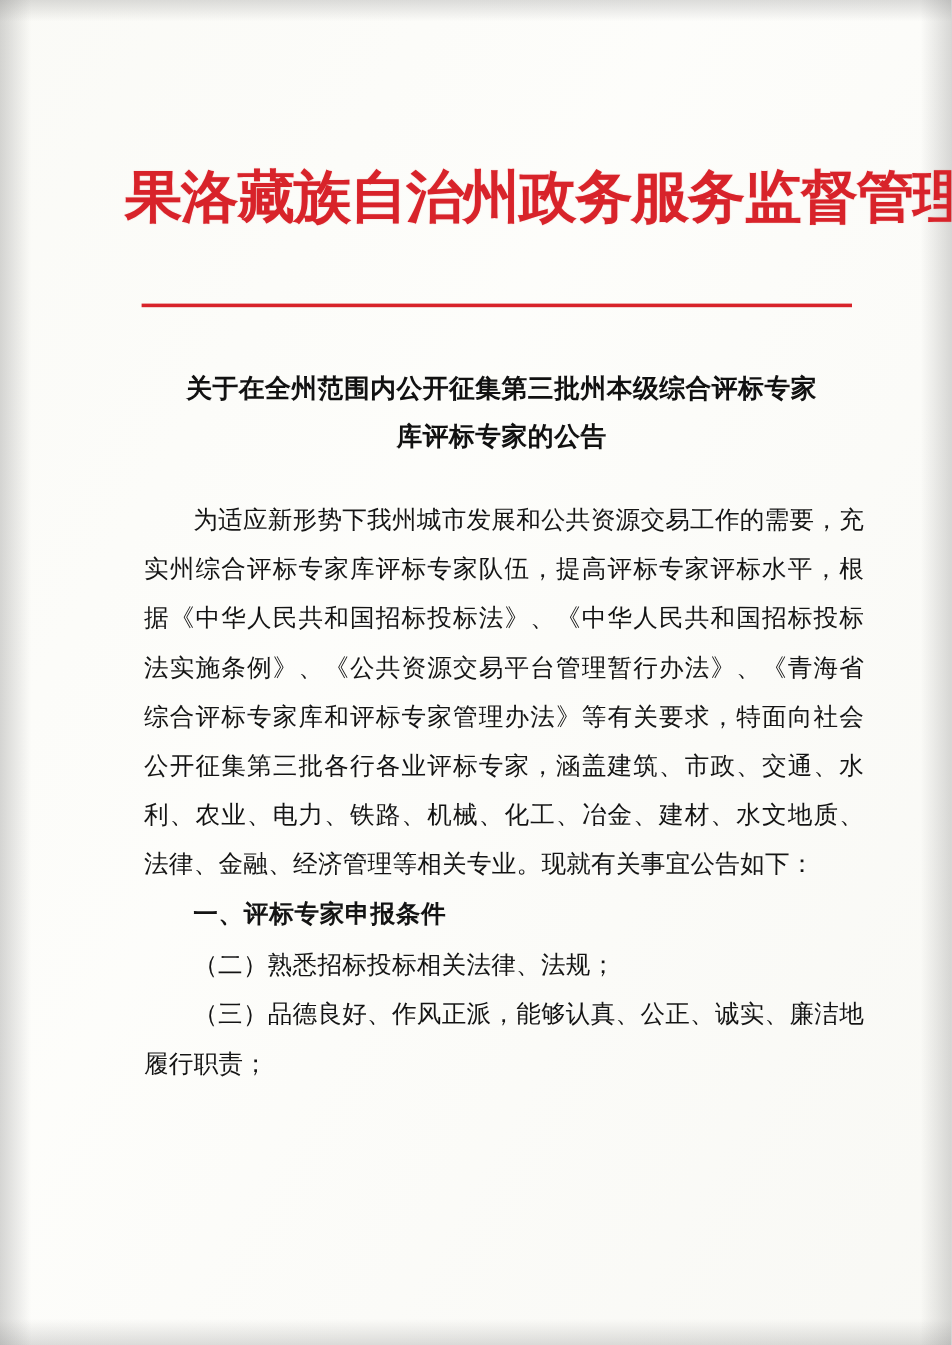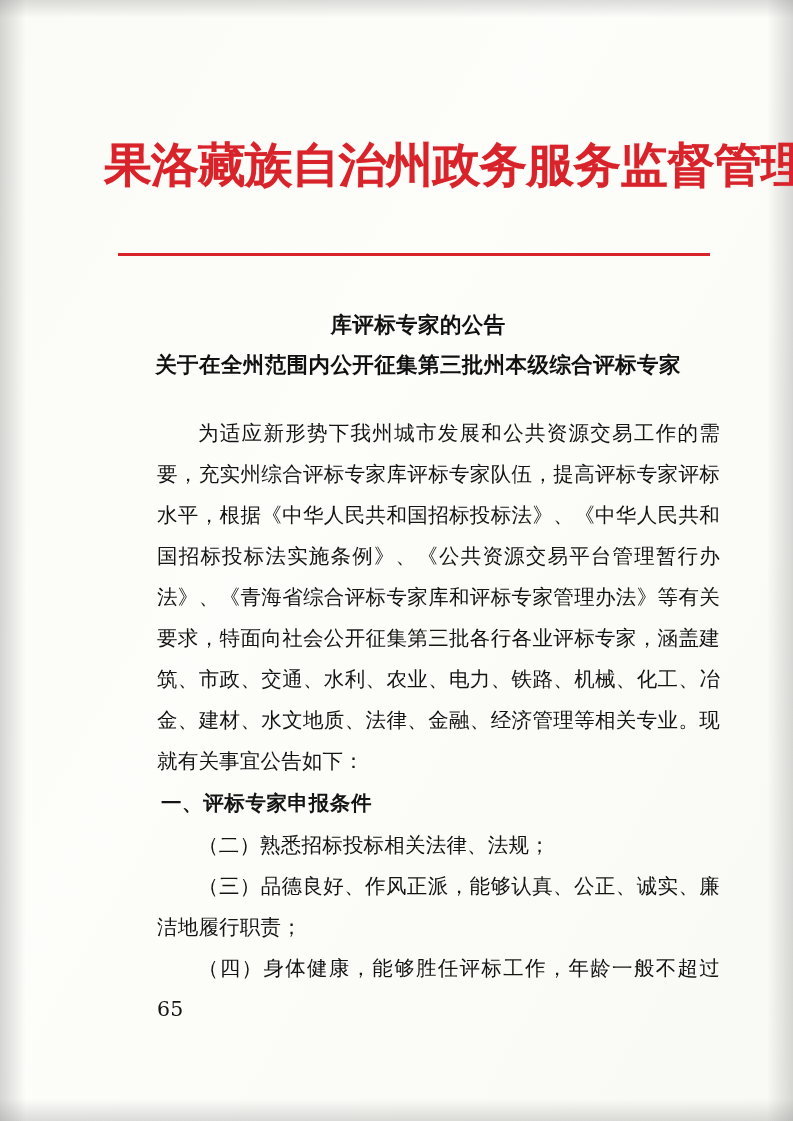--- a/index.html
+++ b/index.html
@@ -83,21 +83,20 @@
     color: #141414;
     letter-spacing: 0.2px;
   }
   .para {
     margin: 0;
     text-align: justify;
     text-justify: inter-ideograph;
   }
   .indent2 {
     text-indent: 2em;
-    margin-left: 37px;
   }
   .heading-inline {
     font-weight: bold;
     text-indent: 2em;
     display: block;
     letter-spacing: 0.6px;
     font-family: Liberation Mono, monospace;
   }
   .spacer-sm { height: 2px; }
   
@@ -125,30 +124,29 @@
   <div class="edge-right"></div>
 
   <div class="sheet">
 
     <div class="letterhead">
       <div class="letterhead-title">果洛藏族自治州政务服务监督管理局</div>
     </div>
     <div class="letterhead-rule"></div>
 
     <div class="doc-title">
+      <div>关于在全州范围内公开征集第三批州本级综合评标专家</div>
       <div>库评标专家的公告</div>
-      <div>关于在全州范围内公开征集第三批州本级综合评标专家</div>
     </div>
 
     <div class="body-text">
       <p class="para indent2">为适应新形势下我州城市发展和公共资源交易工作的需要，充实州综合评标专家库评标专家队伍，提高评标专家评标水平，根据《中华人民共和国招标投标法》、《中华人民共和国招标投标法实施条例》、《公共资源交易平台管理暂行办法》、《青海省综合评标专家库和评标专家管理办法》等有关要求，特面向社会公开征集第三批各行各业评标专家，涵盖建筑、市政、交通、水利、农业、电力、铁路、机械、化工、冶金、建材、水文地质、法律、金融、经济管理等相关专业。现就有关事宜公告如下：</p>
 
       <div class="spacer-sm"></div>
 
       <span class="heading-inline">一、评标专家申报条件</span>
 
       <p class="para indent2">（二）熟悉招标投标相关法律、法规；</p>
       <p class="para indent2">（三）品德良好、作风正派，能够认真、公正、诚实、廉洁地履行职责；</p>
-      <p class="para indent2">（四）身体健康，能够胜任评标工作，年龄一般不超过 65</p>
     </div>
 
   </div>
 </div>
 
 </body></html>

